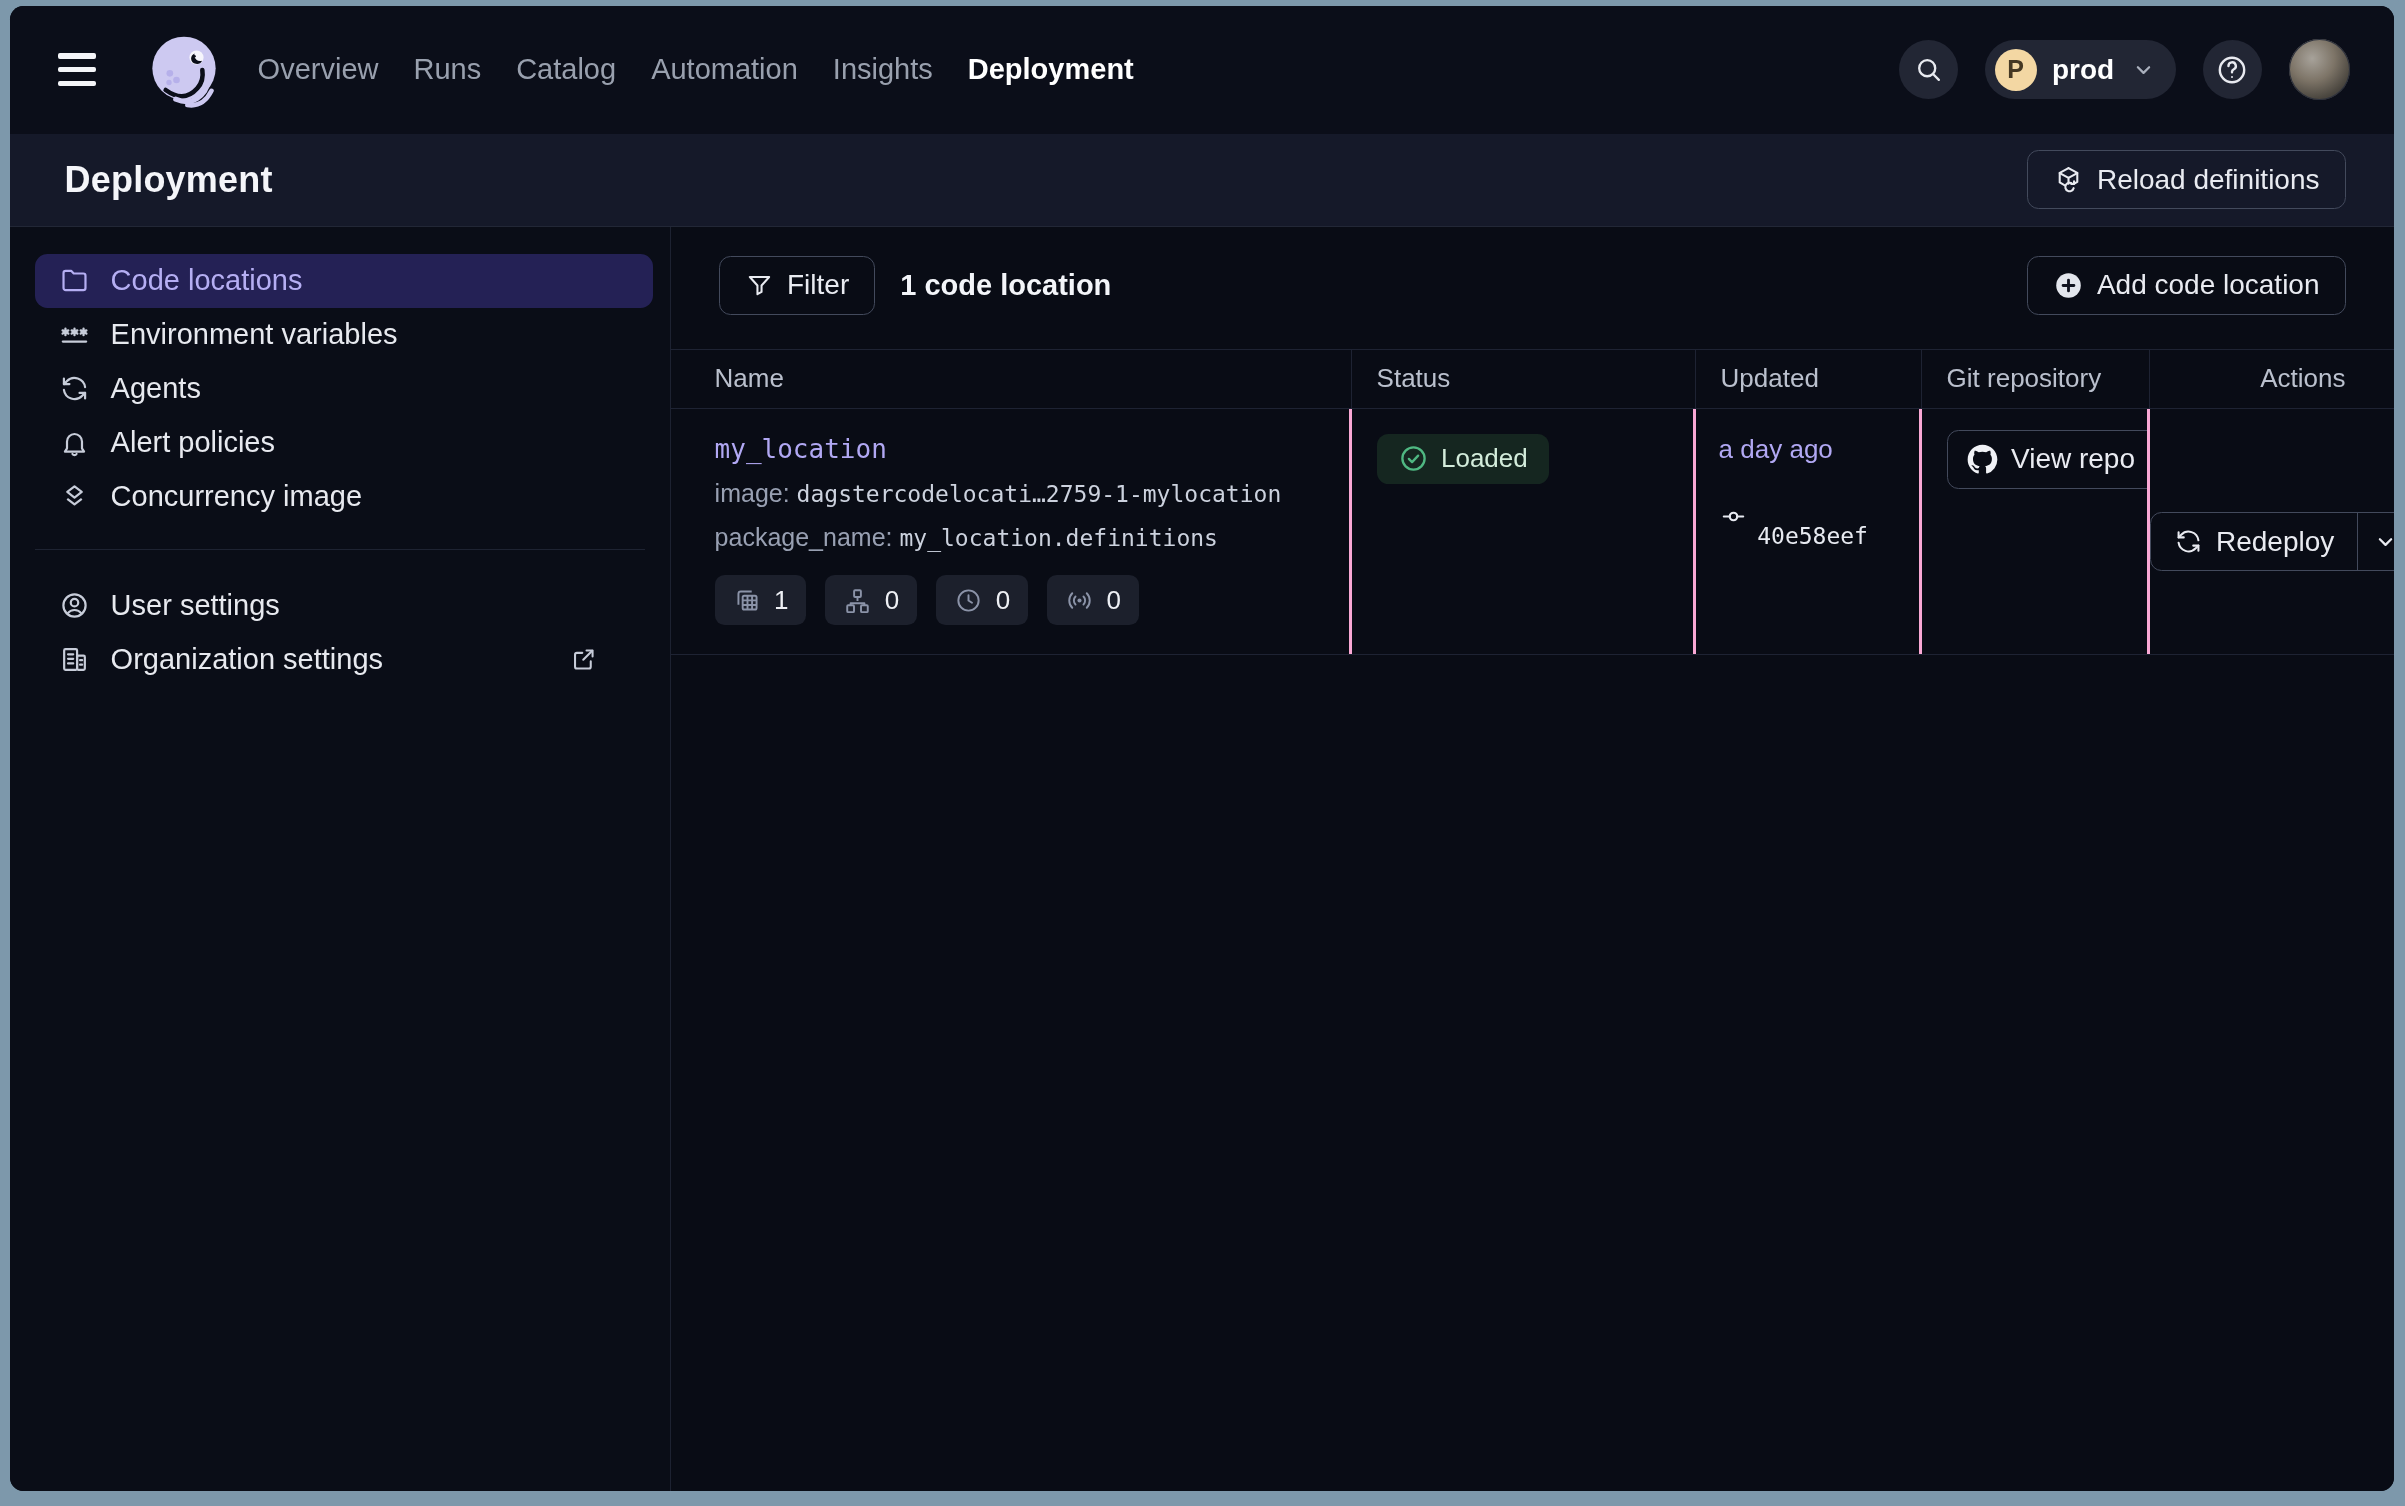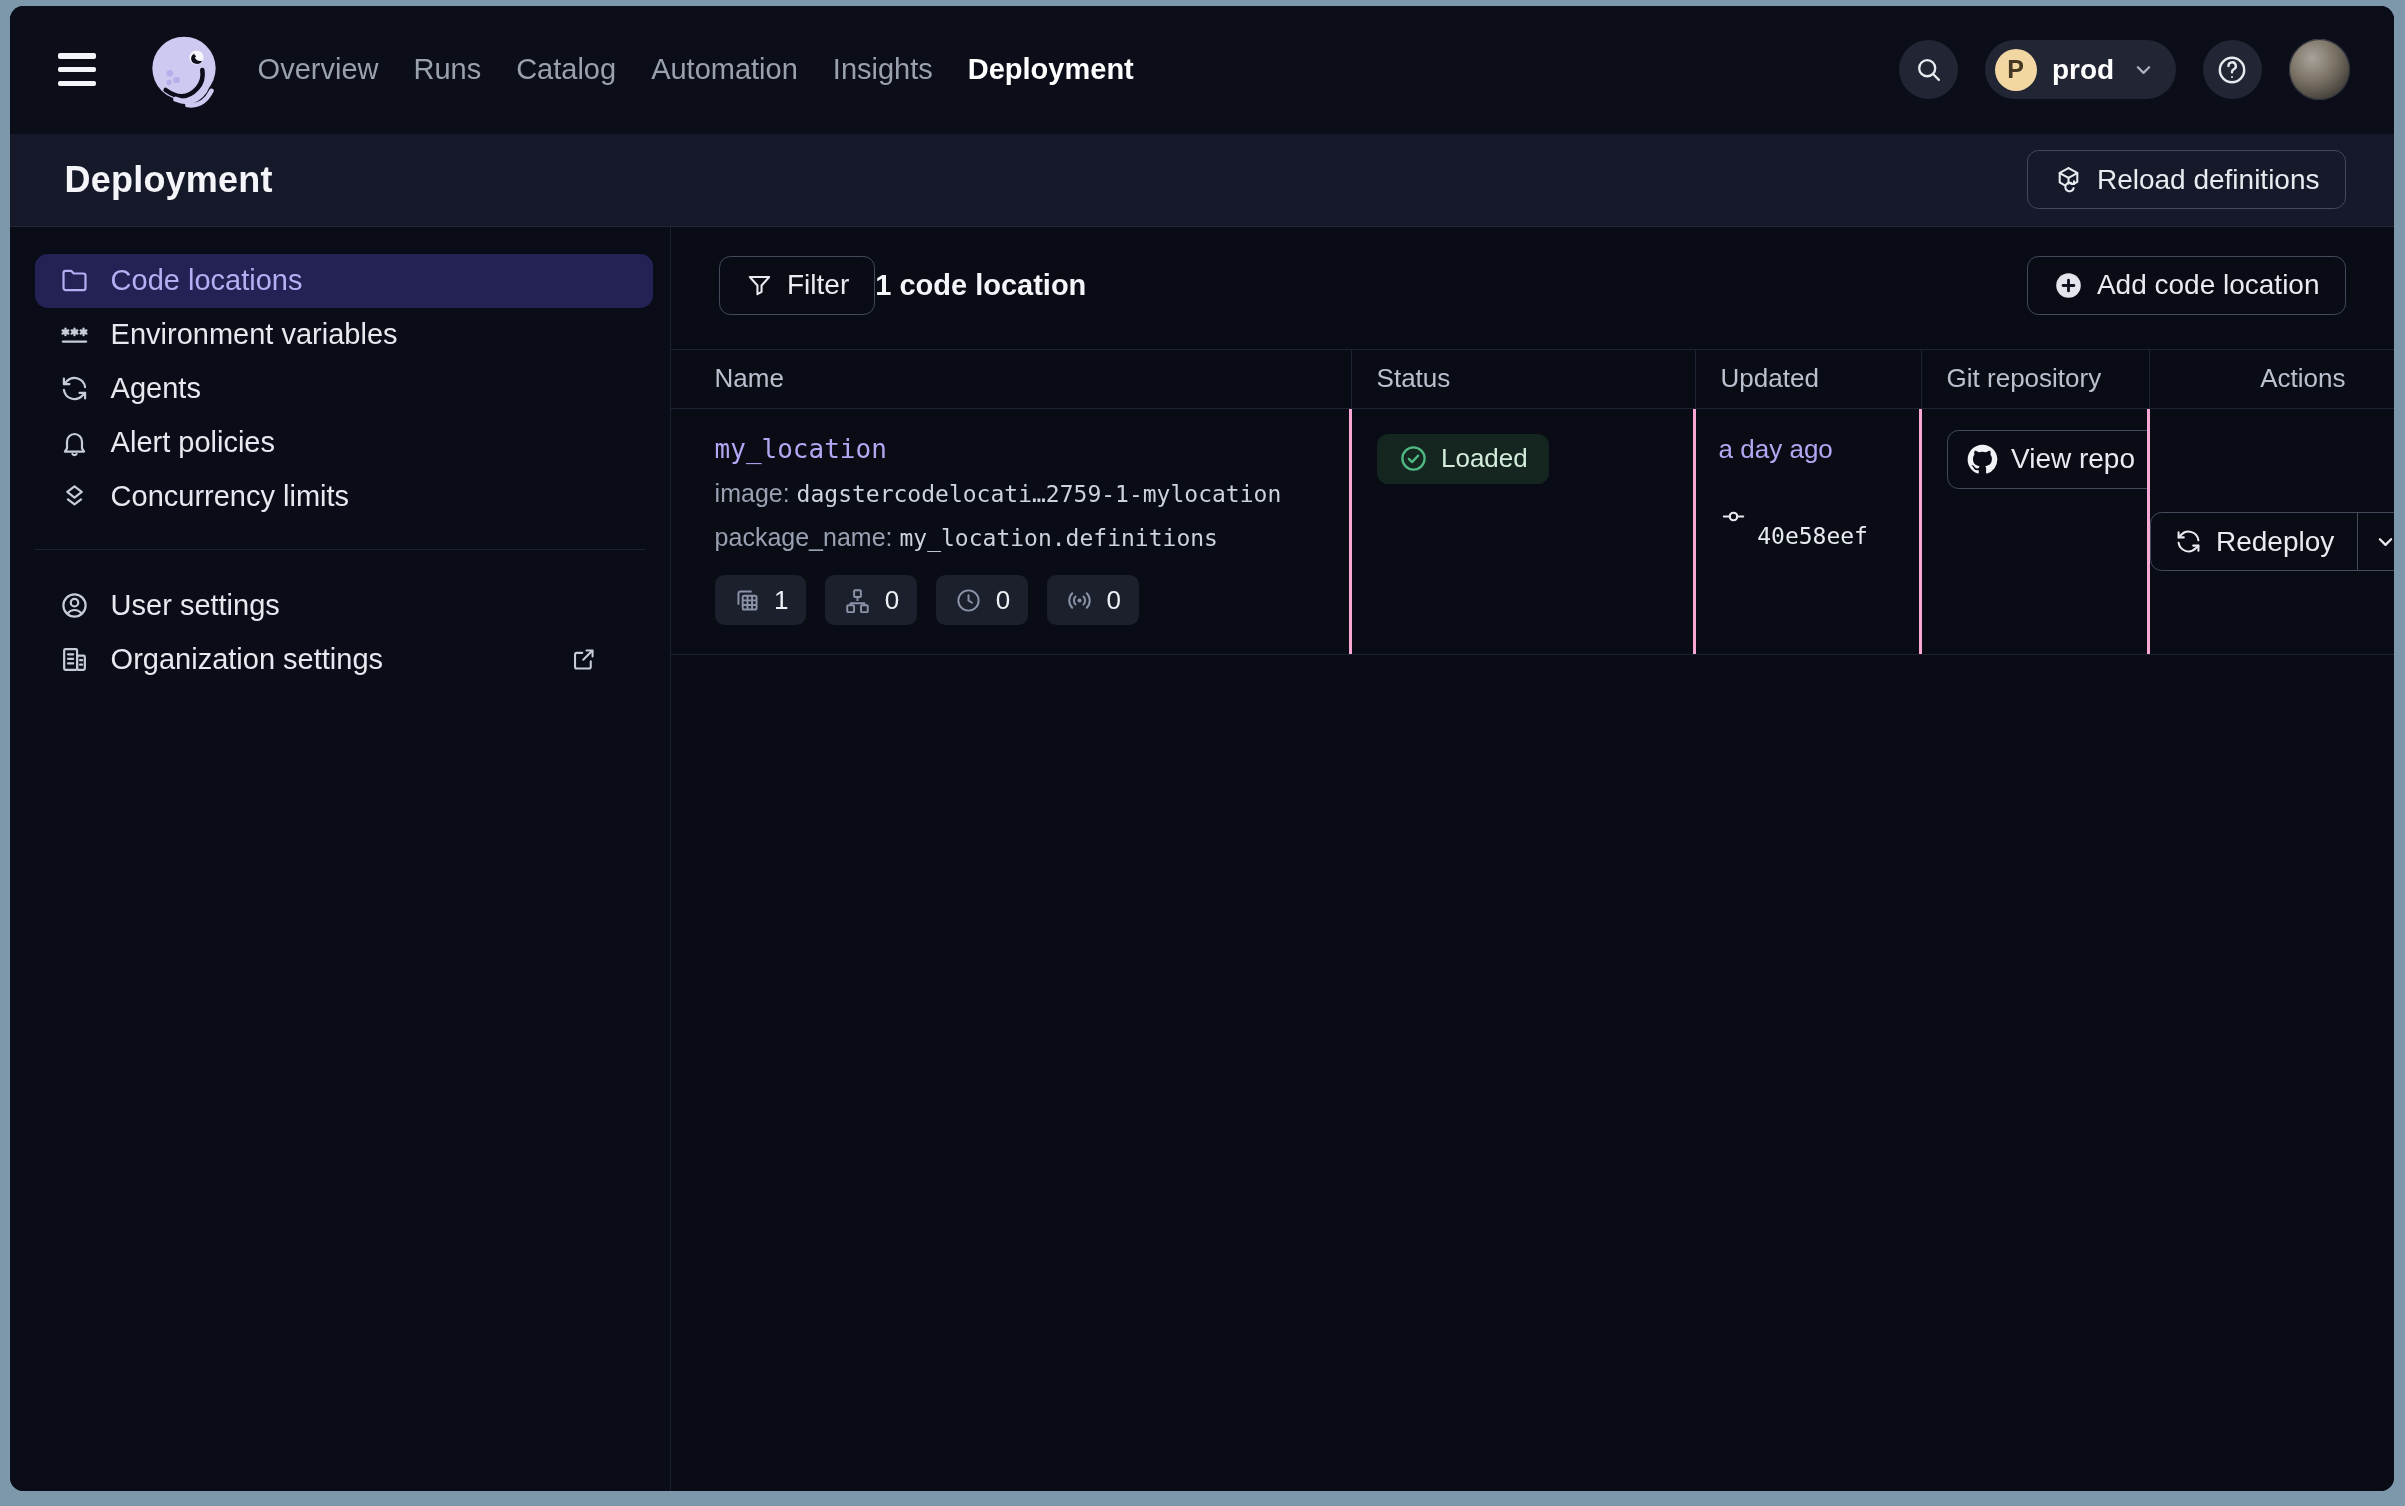--- a/index.html
+++ b/index.html
@@ -74,21 +74,21 @@
     height:54px; margin:0 17px 0 25px; padding:0 19px 0 24px; border-radius:12.4px;
     display:flex; align-items:center; gap:21px; font-size:29px; color:#e7e9ef; cursor:pointer;
   }
   .side-item .ic { color:#c7ccd9; flex:none; }
   .side-item.selected { background:#242155; color:#b5aef3; }
   .side-item.selected .ic { color:#b5aef3; }
   .side-divider { height:1px; background:#1e2332; margin:25px 25px 29px 25px; }
   .ext { margin-left:auto; margin-right:36px; color:#8d95a8; }
 
   .main { flex:1; display:flex; flex-direction:column; background:#090c15; min-width:0; }
-  .toolbar { display:flex; align-items:center; padding:29px 48px 0 48px; }
+  .toolbar { display:flex; align-items:center; gap:25px; padding:29px 48px 0 48px; }
   .count-label { font-size:29px; font-weight:700; color:#f3f5f9; }
   .spacer { flex:1; }
 
   
   .table { margin-top:34px; border-top:1px solid #1e2333; }
   .trow { display:grid; grid-template-columns:681px 344px 226px 228px 1fr; }
   .thead { height:59px; border-bottom:1px solid #1e2333; align-items:center; }
   .th { font-size:26px; color:#bac0cd; padding-left:25px; border-right:1px solid #1e2333; height:100%; display:flex; align-items:center; }
   .th:first-child { padding-left:44px; }
   .th:last-child { border-right:none; justify-content:flex-end; padding-right:48px; }
@@ -265,21 +265,21 @@
         <span>Alert policies</span>
       </div>
 
       <div class="side-item">
         <span class="ic">
           <svg width="31" height="31" viewBox="0 0 24 24" fill="none" stroke="currentColor" stroke-width="1.7" stroke-linejoin="round">
               <path d="M12 4.2l5.6 4.3L12 12.8 6.4 8.5z"></path>
               <path d="M6.4 13.8l5.6 4.3 5.6-4.3"></path>
             </svg>
         </span>
-        <span>Concurrency limits</span>
+        <span>Concurrency image</span>
       </div>
 
 
       <div class="side-divider"></div>
 
       <div class="side-item">
         <span class="ic">
           <svg width="31" height="31" viewBox="0 0 24 24" fill="none" stroke="currentColor" stroke-width="1.7" stroke-linecap="round">
               <circle cx="12" cy="12" r="8.6"></circle>
               <circle cx="12" cy="9.8" r="2.9"></circle>

